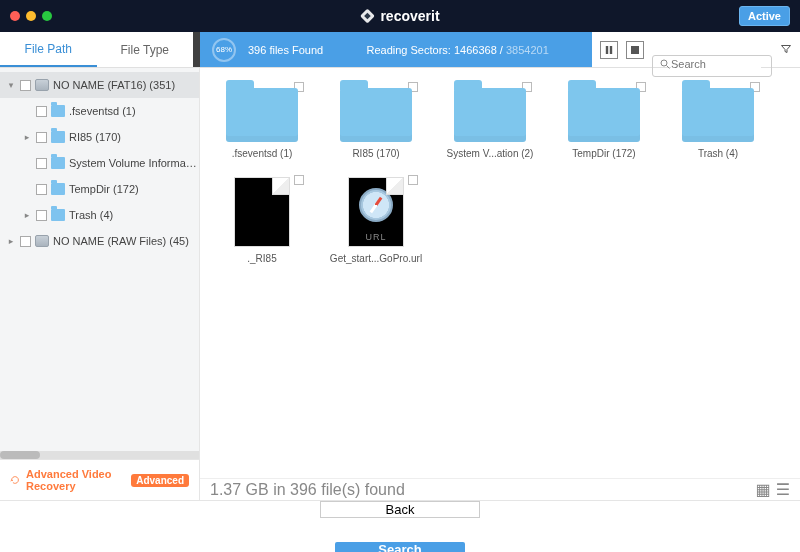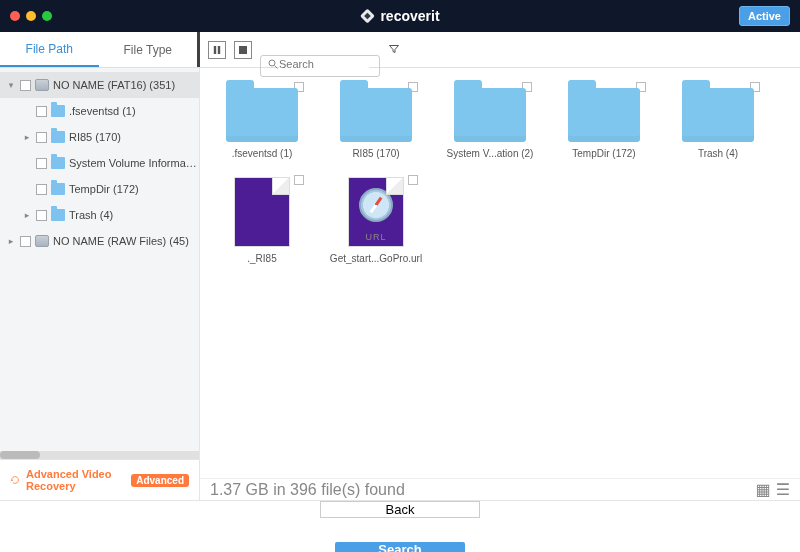--- a/index.html
+++ b/index.html
@@ -11,21 +11,21 @@
 .traffic span { width: 10px; height: 10px; border-radius: 50%; display: inline-block; }
 .tl-close { background: #ff5f57; }
 .tl-min { background: #febc2e; }
 .tl-max { background: #28c840; }
 .brand { position: absolute; left: 50%; transform: translateX(-50%); color: #fff; font-size: 14px; font-weight: 600; display: flex; align-items: center; gap: 6px; }
 .brand svg { width: 14px; height: 14px; }
 .active-badge { margin-left: auto; background: #4a9fe6; color: #fff; padding: 3px 8px; border-radius: 3px; font-size: 11px; font-weight: 600; border: 1px solid #6bb5f0; }
 
 
 .toolbar { height: 36px; display: flex; align-items: stretch; border-bottom: 1px solid #e0e0e0; }
-.tabs { width: 200px; display: flex; border-right: 3px solid #404040; }
+.tabs { width: 200px; display: flex; border-right: 7px solid #404040; }
 .tab { flex: 1; display: flex; align-items: center; justify-content: center; font-size: 12px; color: #666; cursor: pointer; }
 .tab.active { color: #3a8fd6; border-bottom: 2px solid #3a8fd6; font-weight: 500; }
 .status-bar { flex: 1; background: #4a9fe6; display: flex; align-items: center; color: #fff; font-size: 11px; padding: 0 12px; gap: 12px; }
 .pct-ring { width: 24px; height: 24px; border: 2px solid rgba(255,255,255,0.4); border-radius: 50%; display: flex; align-items: center; justify-content: center; font-size: 8px; position: relative; }
 .status-bar .sectors { flex: 1; text-align: center; }
 .status-bar .sectors .total { color: rgba(255,255,255,0.6); }
 .right-tools { display: flex; align-items: center; padding: 0 8px; gap: 8px; background: #fff; }
 .ctrl-btn { width: 18px; height: 18px; border: 1px solid #888; display: flex; align-items: center; justify-content: center; cursor: pointer; background: #fff; }
 .search-box { display: flex; align-items: flex-start; border: 1px solid #ccc; border-radius: 3px; padding: 2px 6px; width: 120px; height: 22px; margin-top: 32px; }
 .search-box input { border: none; outline: none; width: 90px; font-size: 11px; }
@@ -50,21 +50,21 @@
 .adv-row { padding: 8px 10px; display: flex; align-items: center; gap: 6px; color: #ff7a3c; font-size: 11px; font-weight: 600; border-top: 1px solid #e5e5e5; background: #fff; }
 .adv-badge { background: #ff7a3c; color: #fff; padding: 1px 5px; border-radius: 3px; font-size: 10px; }
 .adv-row svg { width: 14px; height: 14px; }
 
 .content { flex: 1; display: flex; flex-direction: column; }
 .grid { flex: 1; padding: 12px; display: flex; flex-wrap: wrap; gap: 14px; align-content: flex-start; overflow-y: auto; }
 .item { width: 100px; display: flex; flex-direction: column; align-items: center; gap: 6px; position: relative; cursor: pointer; }
 .item .cb { position: absolute; top: 2px; right: 8px; width: 10px; height: 10px; border: 1px solid #bbb; background: #fff; }
 .folder-big { width: 72px; height: 54px; background: #7ec6ed; border-radius: 3px; position: relative; margin-top: 8px; box-shadow: inset 0 -6px 0 rgba(0,0,0,0.03); }
 .folder-big::before { content: ""; position: absolute; top: -8px; left: 0; width: 28px; height: 10px; background: #7ec6ed; border-radius: 3px 3px 0 0; }
-.file-big { width: 56px; height: 70px; background: #4c1d95; border: 1px solid #ddd; position: relative; margin-top: 4px; }
+.file-big { width: 56px; height: 70px; background: #000000; border: 1px solid #ddd; position: relative; margin-top: 4px; }
 .file-big::after { content: ""; position: absolute; top: 0; right: 0; width: 16px; height: 16px; background: linear-gradient(135deg,#fff 50%, #eee 50%); border-left: 1px solid #ddd; border-bottom: 1px solid #ddd; }
 .file-big.url .compass { position: absolute; top: 10px; left: 50%; transform: translateX(-50%); width: 34px; height: 34px; border-radius: 50%; background: radial-gradient(circle,#cfe6f7 60%, #a8c8e0 62%); border: 2px solid #8aaac4; }
 .file-big.url .compass::after { content:""; position:absolute; left:50%; top:50%; width:3px; height:18px; background:linear-gradient(#e74c3c 50%, #fff 50%); transform:translate(-50%,-50%) rotate(35deg); }
 .file-big.url .urltxt { position: absolute; bottom: 4px; width: 100%; text-align: center; font-size: 9px; color: #888; letter-spacing: 1px; }
 .item .cap { font-size: 10px; color: #555; text-align: center; width: 100%; white-space: nowrap; overflow: hidden; text-overflow: ellipsis; }
 
 .content-footer { height: 22px; border-top: 1px solid #eee; display: flex; align-items: center; padding: 0 10px; font-size: 16px; color: #888; }
 .content-footer .spacer { flex: 1; }
 .view-toggle { display: flex; gap: 6px; }
 .view-toggle span { width: 14px; height: 14px; display: inline-flex; align-items: center; justify-content: center; color: #888; cursor: pointer; }
@@ -92,20 +92,31 @@
     <span>recoverit</span>
   </div>
   <div class="active-badge">Active</div>
 </div>
 
 <div class="toolbar">
   <div class="tabs">
     <div class="tab active">File Path</div>
     <div class="tab">File Type</div>
   </div>
+  <div class="status-bar">
+    <div class="pct-ring">
+        <span>68%</span>
+      </div>
+    <div>396 files Found</div>
+    <div class="sectors">
+      <span>Reading Sectors:</span>
+      <span>1466368</span>
+      / <span class="total">3854201</span>
+    </div>
+  </div>
   <div class="right-tools">
     <div class="ctrl-btn">
       <svg viewBox="0 0 10 10" width="8" height="8">
           <rect x="1" y="0" width="3" height="10" fill="#555"></rect>
           <rect x="6" y="0" width="3" height="10" fill="#555"></rect>
         </svg>
     </div>
     <div class="ctrl-btn">
       <svg viewBox="0 0 10 10" width="8" height="8">
           <rect x="0" y="0" width="10" height="10" fill="#555"></rect>

